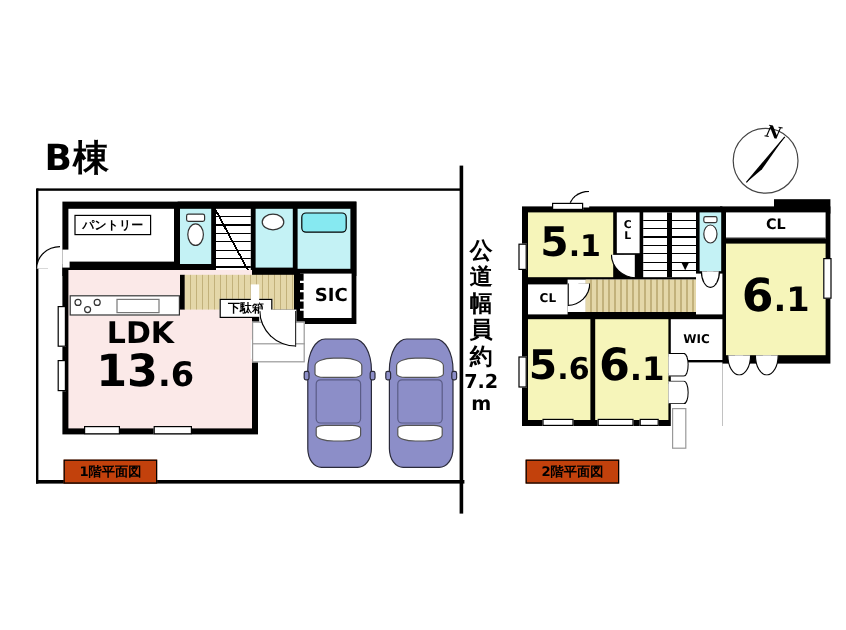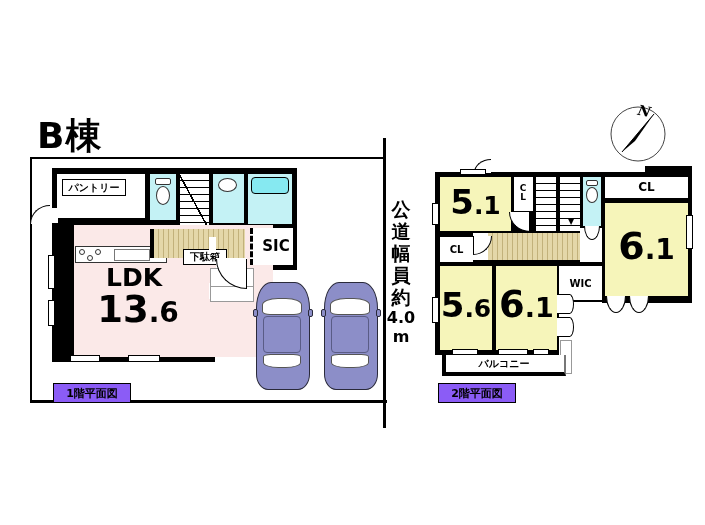--- a/index.html
+++ b/index.html
@@ -9,22 +9,22 @@
   .room{position:absolute;}
   .white{background:#fff;}
   .pink{background:var(--ldk-pink);}
   .yellow{background:var(--room-yellow);}
   .cyan{background:var(--wet-cyan);}
   .wood{background:repeating-linear-gradient(90deg,var(--wood-light) 0 4px,var(--wood-dark) 4px 5px);}
   .stairs{background-color:#fff;background-image:repeating-linear-gradient(180deg,rgba(0,0,0,0) 0 6px,#000 6px 7px);}
   .stairs1{background-image:linear-gradient(to top right,rgba(0,0,0,0) 47%,#000 47% 50%,rgba(0,0,0,0) 50%),repeating-linear-gradient(180deg,rgba(0,0,0,0) 0 6px,#000 6px 7px);}
   .stairs2{background-image:linear-gradient(90deg,rgba(0,0,0,0) 0 46%,#000 46% 54%,rgba(0,0,0,0) 54%),repeating-linear-gradient(180deg,rgba(0,0,0,0) 0 6px,#000 6px 7px);}
   .line{position:absolute;background:#000;}
-  .title{position:absolute;font-size:36px;font-weight:bold;color:#000;letter-spacing:1px;}
-  .caption{position:absolute;border:1.5px solid #000;background:#8b5cf6;font-size:11px;font-weight:bold;
+  .title{position:absolute;font-size:30px;font-weight:bold;color:#000;letter-spacing:1px;}
+  .caption{position:absolute;border:1.5px solid #000;background:#c2410c;font-size:11px;font-weight:bold;
            display:flex;align-items:center;justify-content:center;color:#000;}
   .lbl{position:absolute;font-weight:bold;color:#000;display:flex;align-items:center;justify-content:center;}
   .lblbox{position:absolute;border:1px solid #000;background:#fff;font-weight:bold;color:#000;
           display:flex;align-items:center;justify-content:center;}
   .roomnum{position:absolute;display:flex;align-items:baseline;justify-content:center;color:#000;font-weight:bold;}
   .rn-int{font-size:34px;line-height:1;}
   .rn-dec{font-size:25px;line-height:1;}
   .win{position:absolute;background:#fff;border:1px solid #000;box-sizing:border-box;}
   .gap{position:absolute;background:#fff;}
   .arc{position:absolute;background:#fff;box-sizing:border-box;}
@@ -88,21 +88,21 @@
     <div class="toilet-bowl" style="left:6px;top:12px;width:14px;height:19px;"></div>
   </div>
   <div class="room stairs stairs1" style="left:180px;top:174px;width:29px;height:54px;"></div>
   <div class="room cyan" style="left:213px;top:174px;width:31px;height:49px;">
     <div class="sink" style="left:5px;top:4px;width:19px;height:14px;"></div>
   </div>
   <div class="room cyan" style="left:248px;top:174px;width:44px;height:50px;">
     <div class="fixture" style="left:3px;top:3px;width:38px;height:17px;border-radius:4px;"></div>
   </div>
 
-  <div class="room pink" style="left:74px;top:225px;width:153px;height:132px;padding-left:46px;">
+  <div class="room pink" style="left:57px;top:225px;width:153px;height:132px;">
     <div class="counter" style="left:1px;top:21px;width:92px;height:17px;">
       <div class="burner" style="left:3px;top:2px;"></div>
       <div class="burner" style="left:11px;top:8px;"></div>
       <div class="burner" style="left:19px;top:2px;"></div>
       <div class="counter" style="left:38px;top:2px;width:36px;height:12px;border:1px solid #777;"></div>
     </div>
     <div class="lbl" style="left:0px;top:38px;width:120px;height:28px;font-size:25px;">LDK</div>
     <div class="roomnum" style="left:0px;top:66px;width:128px;height:40px;">
       <span class="rn-int" style="font-size:37px;">13</span>
         <span class="rn-dec" style="font-size:28px;">.6</span>
@@ -148,21 +148,21 @@
     <div class="roof"></div>
     <div class="rearwin"></div>
   </div>
 
   <div class="road" style="left:388px;top:198px;width:26px;">
     <span class="rc">公</span>
     <span class="rc">道</span>
     <span class="rc">幅</span>
     <span class="rc">員</span>
     <span class="rc">約</span>
-    <span class="rn">4.0</span>
+    <span class="rn">7.2</span>
     <span class="rn">m</span>
   </div>
 
   <div class="wall" style="left:435px;top:172px;width:167px;height:183px;"></div>
   <div class="wall" style="left:600px;top:172px;width:92px;height:131px;"></div>
   <div class="wall" style="left:645px;top:166px;width:47px;height:12px;"></div>
 
   <div class="room yellow" style="left:440px;top:177px;width:71px;height:54px;">
     <div class="roomnum" style="left:0;top:8px;width:71px;height:40px;">
       <span class="rn-int">5</span>
@@ -207,23 +207,20 @@
         <span class="rn-dec" style="font-size:27px;">.1</span>
     </div>
   </div>
   <div class="room white" style="left:559px;top:266px;width:43px;height:34px;">
     <div class="lbl" style="left:0;top:9px;width:43px;height:16px;font-size:10px;">WIC</div>
   </div>
 
   <div class="room white" style="left:559px;top:302px;width:43px;height:53px;"></div>
   <div class="porch" style="left:560px;top:340px;width:12px;height:34px;"></div>
 
-  <div class="balcony" style="left:442px;top:355px;width:124px;height:21px;">
-    <div class="lbl" style="left:0;top:2px;width:116px;height:14px;font-size:10px;">バルコニー</div>
-  </div>
 
   <div class="arc arc-half-down" style="left:606px;top:296px;width:20px;height:17px;"></div>
   <div class="arc arc-half-down" style="left:629px;top:296px;width:20px;height:17px;"></div>
   <div class="arc arc-half-right" style="left:557px;top:294px;width:17px;height:20px;"></div>
   <div class="arc arc-half-right" style="left:557px;top:317px;width:17px;height:20px;"></div>
   <div class="arc arc-bl" style="left:509px;top:212px;width:21px;height:20px;"></div>
   <div class="arc arc-br" style="left:473px;top:236px;width:19px;height:19px;"></div>
   <div class="arc arc-half-down" style="left:584px;top:226px;width:16px;height:14px;"></div>
   <div class="arc arc-tl" style="left:474px;top:159px;width:17px;height:14px;"></div>
 

